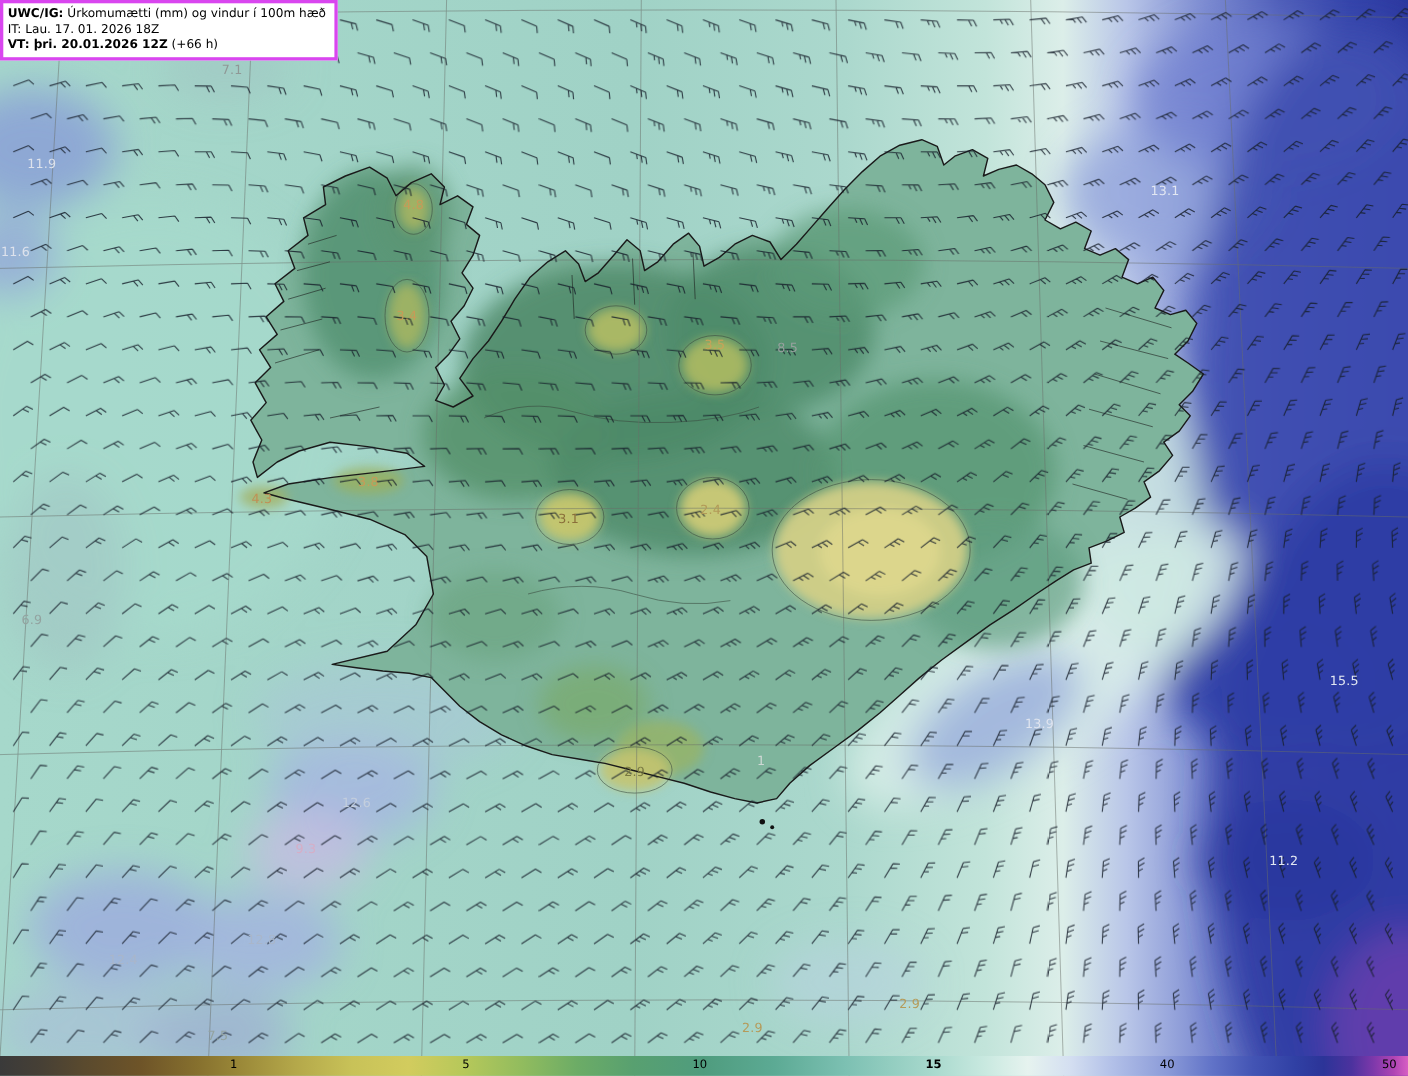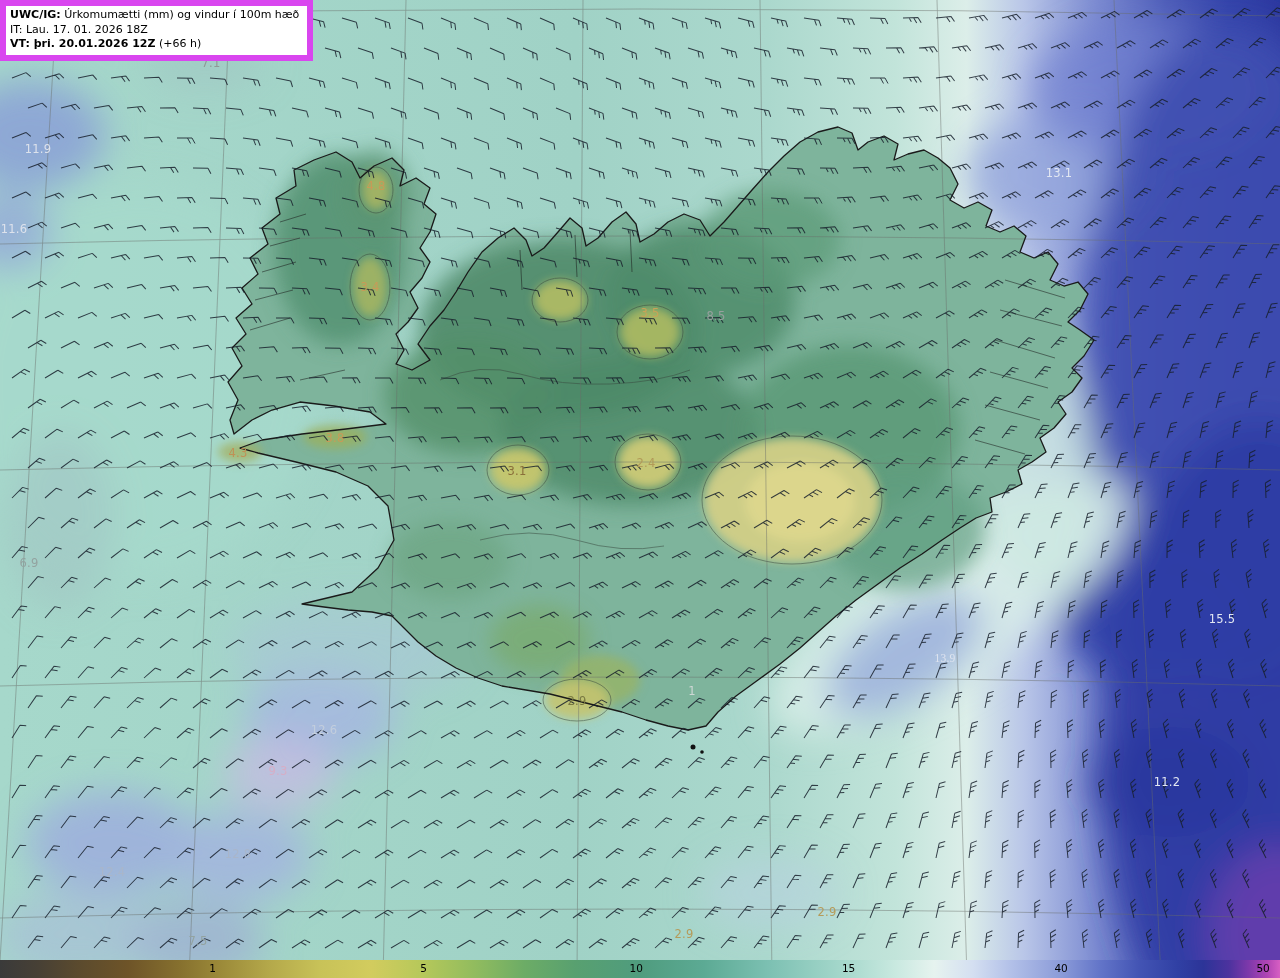--- a/index.html
+++ b/index.html
@@ -1,21 +1,21 @@
 <!DOCTYPE html>
 <html><head>
 <meta charset="utf-8">
 <style>
   html,body{margin:0;padding:0;}
   body{width:1280px;height:978px;overflow:hidden;font-family:"DejaVu Sans",sans-serif;background:#a0d2c6;}
   #stage{position:relative;width:1280px;height:978px;}
   #map-svg{position:absolute;left:0;top:0;}
   #labels-layer{position:absolute;left:0;top:0;width:1152px;height:978px;pointer-events:none;}
   .map-value{position:absolute;font-size:11.5px;transform:translate(-50%,-50%);letter-spacing:.2px;white-space:nowrap;}
-  #title-box{position:absolute;top:0;left:0;background:#ffffff;border:6px solid #d946ef;padding:2px 8px 3px 4px;font-size:11px;line-height:1.34;color:#000;z-index:5;}
+  #title-box{position:absolute;top:0;left:0;background:#ffffff;border:3px solid #d946ef;padding:2px 8px 3px 4px;font-size:11px;line-height:1.34;color:#000;z-index:5;}
   .b{font-weight:bold;}
   #colorbar{position:absolute;left:0;bottom:0;width:1280px;height:18px;z-index:4;}
   #cb-gradient{position:absolute;left:0;top:0;right:0;bottom:0;}
   .cb-tick{position:absolute;top:2px;font-size:10.5px;color:#000;transform:translateX(-50%);}
 </style>
 </head>
 <body>
 
 <div id="stage">
 
@@ -1428,21 +1428,21 @@
       <span class="map-value" style="left: 14px; top: 229px; color: rgb(221, 226, 236);">11.6</span>
       <span class="map-value" style="left: 370px; top: 287px; color: rgb(200, 154, 88);">3.4</span>
       <span class="map-value" style="left: 650px; top: 313px; color: rgb(202, 162, 88);">3.5</span>
       <span class="map-value" style="left: 716px; top: 316px; color: rgb(151, 160, 158);">8.5</span>
       <span class="map-value" style="left: 335px; top: 438px; color: rgb(200, 154, 88);">3.8</span>
       <span class="map-value" style="left: 238px; top: 453px; color: rgb(192, 144, 85);">4.3</span>
       <span class="map-value" style="left: 517px; top: 471px; color: rgb(138, 111, 58);">3.1</span>
       <span class="map-value" style="left: 646px; top: 463px; color: rgb(178, 154, 88);">2.4</span>
       <span class="map-value" style="left: 29px; top: 563px; color: rgb(147, 163, 160);">6.9</span>
       <span class="map-value" style="left: 1186px; top: 619px; color: rgb(226, 231, 242); margin-left: 36px;">15.5</span>
-      <span class="map-value" style="left: 945px; top: 658px; color: rgb(223, 228, 239); font-family: Liberation Serif, serif;">13.9</span>
+      <span class="map-value" style="left: 945px; top: 658px; color: rgb(223, 228, 239);">13.9</span>
       <span class="map-value" style="left: 324px; top: 717px; color: rgb(195, 206, 221); margin-top: 13px;">12.6</span>
       <span class="map-value" style="left: 692px; top: 691px; color: rgb(207, 216, 213);">1</span>
       <span class="map-value" style="left: 577px; top: 701px; color: rgb(122, 122, 66);">2.9</span>
       <span class="map-value" style="left: 278px; top: 771px; color: rgb(214, 174, 198);">9.3</span>
       <span class="map-value" style="left: 112px; top: 841px; color: rgb(169, 182, 202); margin-top: 31px;">12.4</span>
       <span class="map-value" style="left: 238px; top: 854px; color: rgb(169, 182, 202);">12.8</span>
       <span class="map-value" style="left: 1167px; top: 782px; color: rgb(226, 231, 242);">11.2</span>
       <span class="map-value" style="left: 827px; top: 912px; color: rgb(181, 155, 90);">2.9</span>
       <span class="map-value" style="left: 684px; top: 934px; color: rgb(181, 155, 90);">2.9</span>
       <span class="map-value" style="left: 198px; top: 941px; color: rgb(147, 163, 160);">7.5</span>
@@ -1453,19 +1453,19 @@
     <div class="t-line">IT: Lau. 17. 01. 2026 18Z</div>
     <div class="t-line"><span class="b">VT: þri. 20.01.2026 12Z</span><span> (+66 h)</span></div>
   </div>
 
   <div id="colorbar">
     <div id="cb-gradient" style="background: linear-gradient(90deg, rgb(58, 58, 58) 0%, rgb(71, 64, 53) 3%, rgb(90, 74, 46) 6%, rgb(110, 84, 40) 10%, rgb(134, 112, 46) 14%, rgb(154, 136, 56) 17%, rgb(180, 168, 74) 21%, rgb(200, 194, 88) 25%, rgb(210, 204, 94) 29%, rgb(182, 200, 90) 33%, rgb(146, 188, 94) 37%, rgb(108, 172, 102) 41%, rgb(88, 160, 112) 45%, rgb(79, 156, 126) 50%, rgb(92, 170, 148) 55%, rgb(124, 192, 178) 60%, rgb(166, 216, 204) 66%, rgb(201, 233, 224) 70%, rgb(230, 243, 239) 73%, rgb(212, 223, 241) 76%, rgb(178, 192, 232) 79%, rgb(138, 154, 216) 83%, rgb(98, 116, 200) 86%, rgb(67, 84, 180) 89%, rgb(48, 64, 164) 92%, rgb(44, 52, 152) 94%, rgb(76, 50, 158) 96%, rgb(124, 56, 170) 97.5%, rgb(176, 68, 180) 99%, rgb(215, 95, 195) 100%);"></div>
     <div id="cb-ticks">
         <span class="cb-tick" style="left: 16.6%;">1</span>
         <span class="cb-tick" style="left: 33.1%;">5</span>
         <span class="cb-tick" style="left: 49.7%;">10</span>
-        <span class="cb-tick" style="left: 66.3%;">15</span>
+        <span class="cb-tick" style="left: 66.3%; font-weight: bold;">15</span>
         <span class="cb-tick" style="left: 82.9%;">40</span>
         <span class="cb-tick" style="left: 99.2%; transform: translateX(-100%);">50</span>
       </div>
   </div>
 
 </div>
 
 </body></html>

